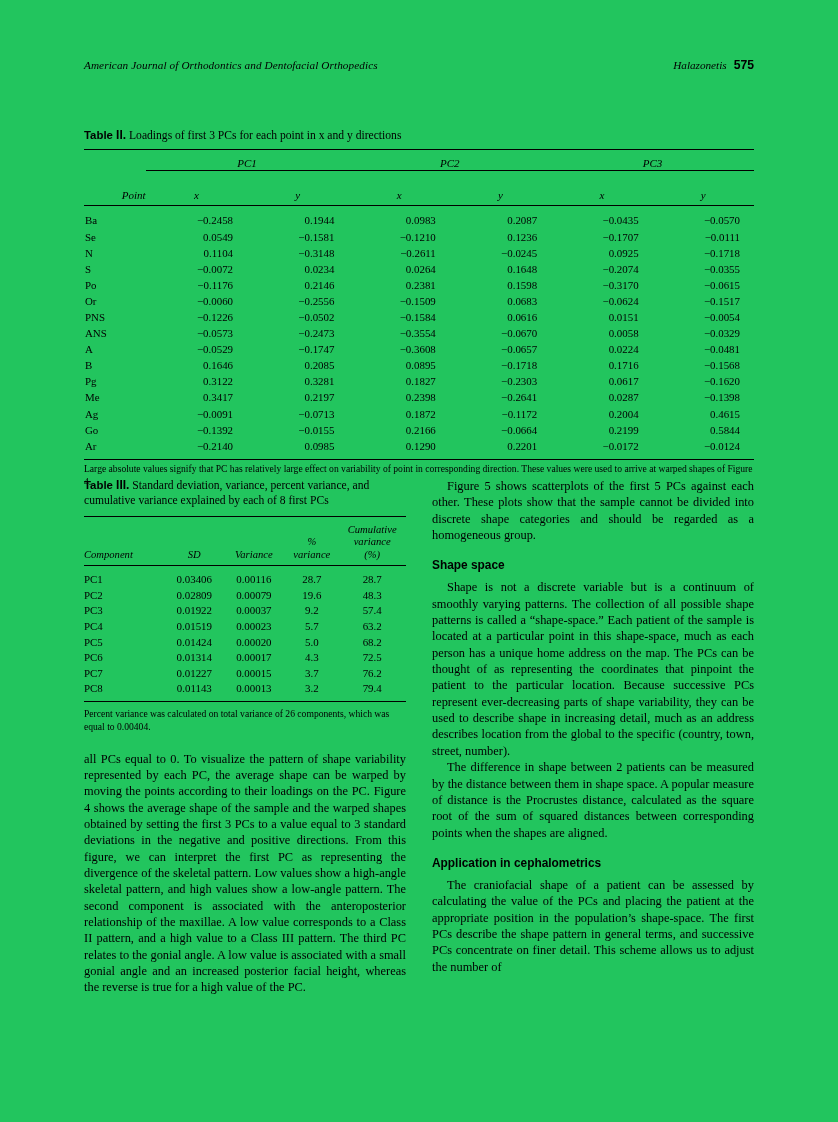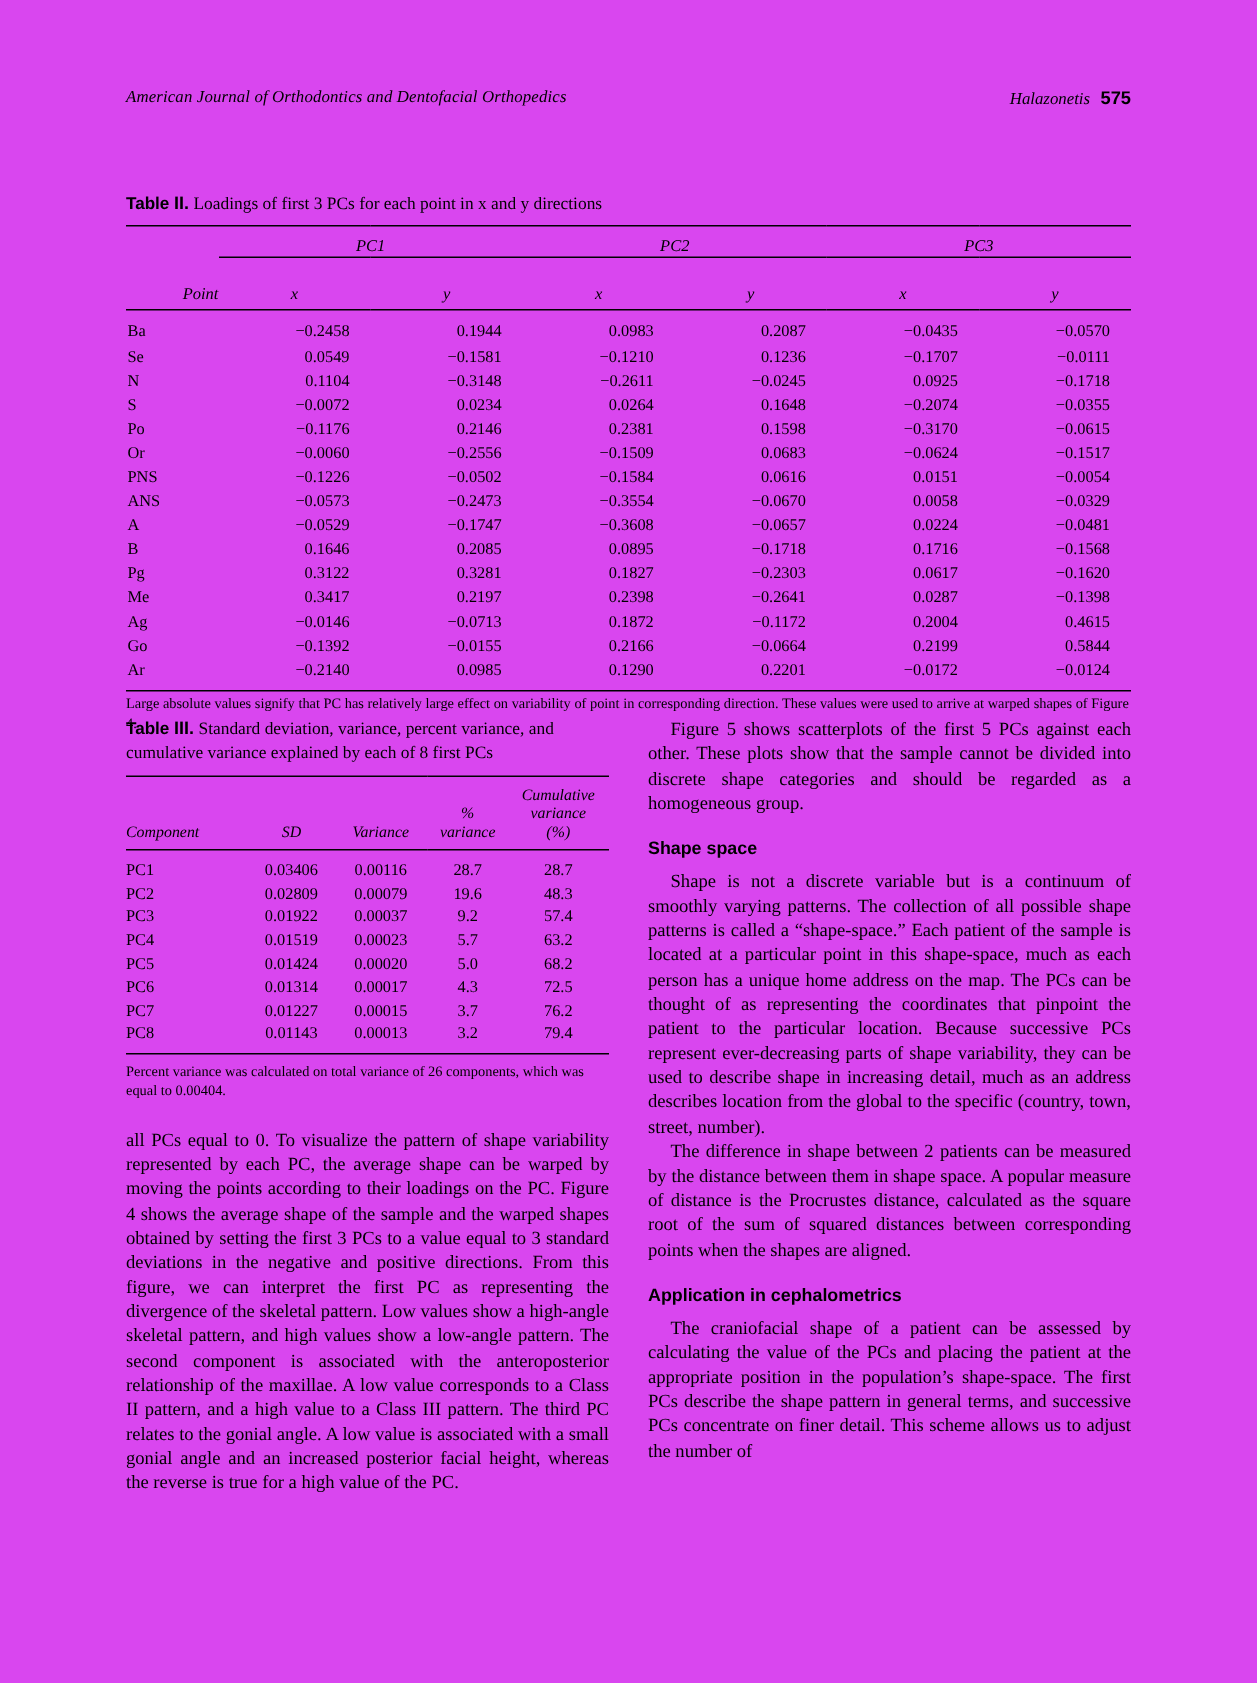--- a/index.html
+++ b/index.html
@@ -14,21 +14,21 @@
     position: relative;
     font-family: "Liberation Serif", serif;
     color: #000000;
     overflow: hidden;
   }
   .page {
     position: absolute;
     left: 0; top: 0;
     width: 838px;
     height: 1122px;
-    background: #d946ef;
+    background: #22c55e;
   }
 
   
   .runhead {
     position: absolute;
     left: 84px;
     top: 58px;
     width: 670px;
     height: 32px;
   }
@@ -361,21 +361,21 @@
           <td class="lbl">Me</td>
           <td class="num">0.3417</td>
           <td class="num">0.2197</td>
           <td class="num">0.2398</td>
           <td class="num">−0.2641</td>
           <td class="num">0.0287</td>
           <td class="num">−0.1398</td>
         </tr>
         <tr>
           <td class="lbl">Ag</td>
-          <td class="num">−0.0146</td>
+          <td class="num">−0.0091</td>
           <td class="num">−0.0713</td>
           <td class="num">0.1872</td>
           <td class="num">−0.1172</td>
           <td class="num">0.2004</td>
           <td class="num">0.4615</td>
         </tr>
         <tr>
           <td class="lbl">Go</td>
           <td class="num">−0.1392</td>
           <td class="num">−0.0155</td>

